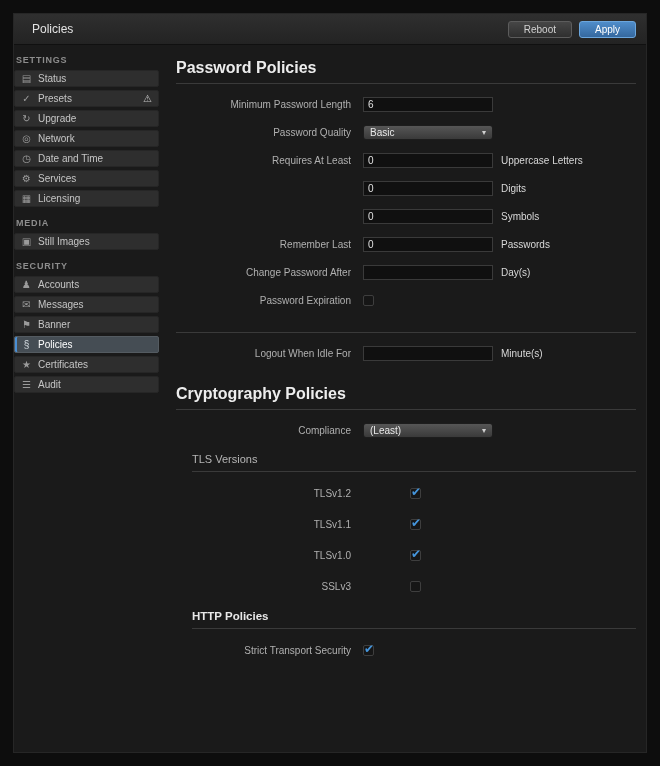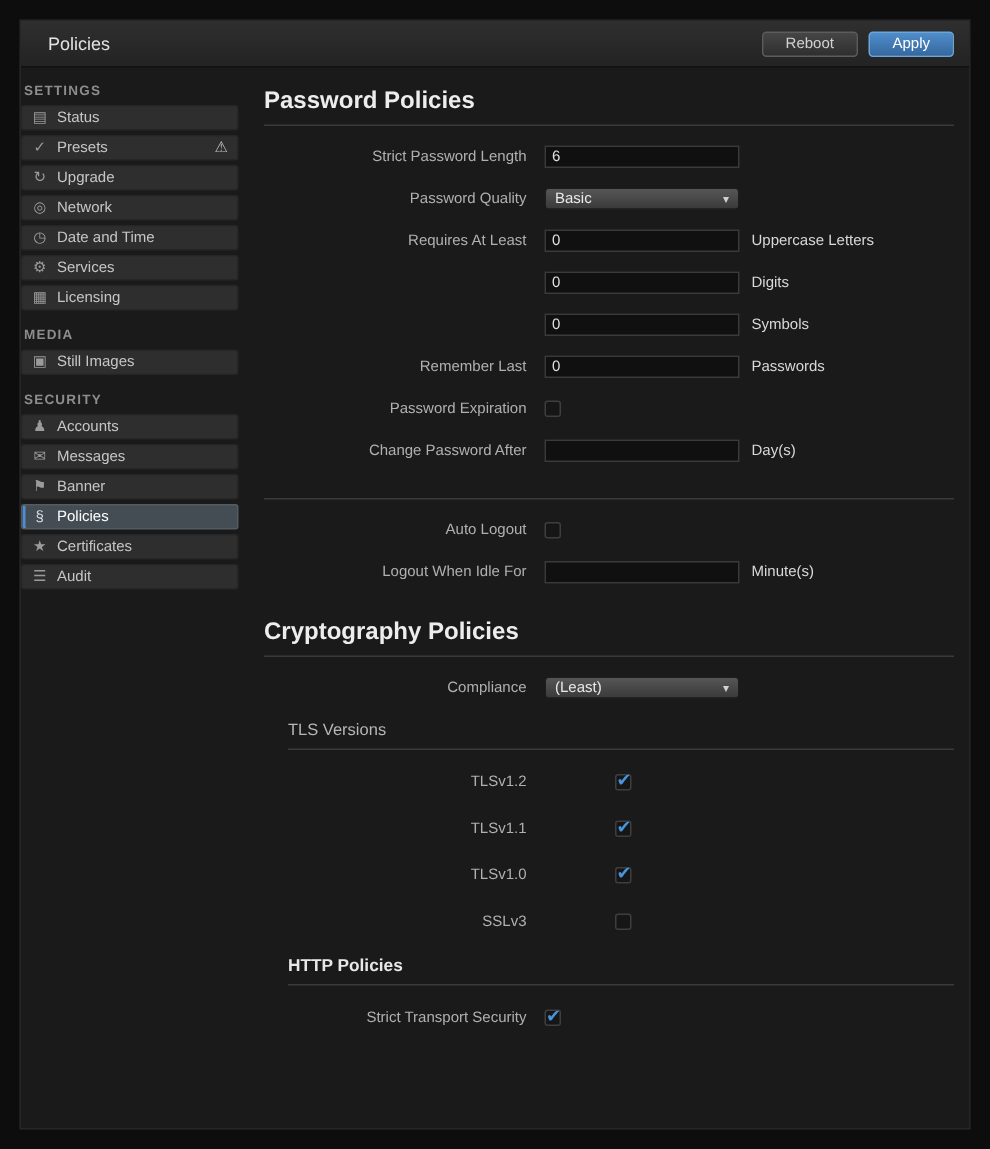--- a/index.html
+++ b/index.html
@@ -174,21 +174,21 @@
 
     </div>
 
     <div class="main">
 
       <div class="section first">
         <div class="section-title">Password Policies</div>
         <hr class="rule">
 
         <div class="row">
-          <div class="row-label">Strict Password Length</div>
+          <div class="row-label">Minimum Password Length</div>
           <input class="text-input" type="text" value="6" style="">
         </div>
 
         <div class="row">
           <div class="row-label">Password Quality</div>
           <div class="select">
             <span>Basic</span>
             <span class="caret">▾</span>
           </div>
         </div>
@@ -211,38 +211,34 @@
           <span class="suffix">Symbols</span>
         </div>
 
         <div class="row">
           <div class="row-label">Remember Last</div>
           <input class="text-input" type="text" value="0" style="">
           <span class="suffix">Passwords</span>
         </div>
 
         <div class="row">
-          <div class="row-label">Password Expiration</div>
-          <span class="checkbox"></span>
-        </div>
-
-        <div class="row">
           <div class="row-label">Change Password After</div>
           <input class="text-input" type="text" value="" style="">
           <span class="suffix">Day(s)</span>
         </div>
+
+        <div class="row">
+          <div class="row-label">Password Expiration</div>
+          <span class="checkbox"></span>
+        </div>
       </div>
 
       <div class="section">
         <hr class="rule">
 
-        <div class="row">
-          <div class="row-label">Auto Logout</div>
-          <span class="checkbox"></span>
-        </div>
 
         <div class="row">
           <div class="row-label">Logout When Idle For</div>
           <input class="text-input" type="text" value="" style="">
           <span class="suffix">Minute(s)</span>
         </div>
       </div>
 
       <div class="section">
         <div class="section-title">Cryptography Policies</div>

